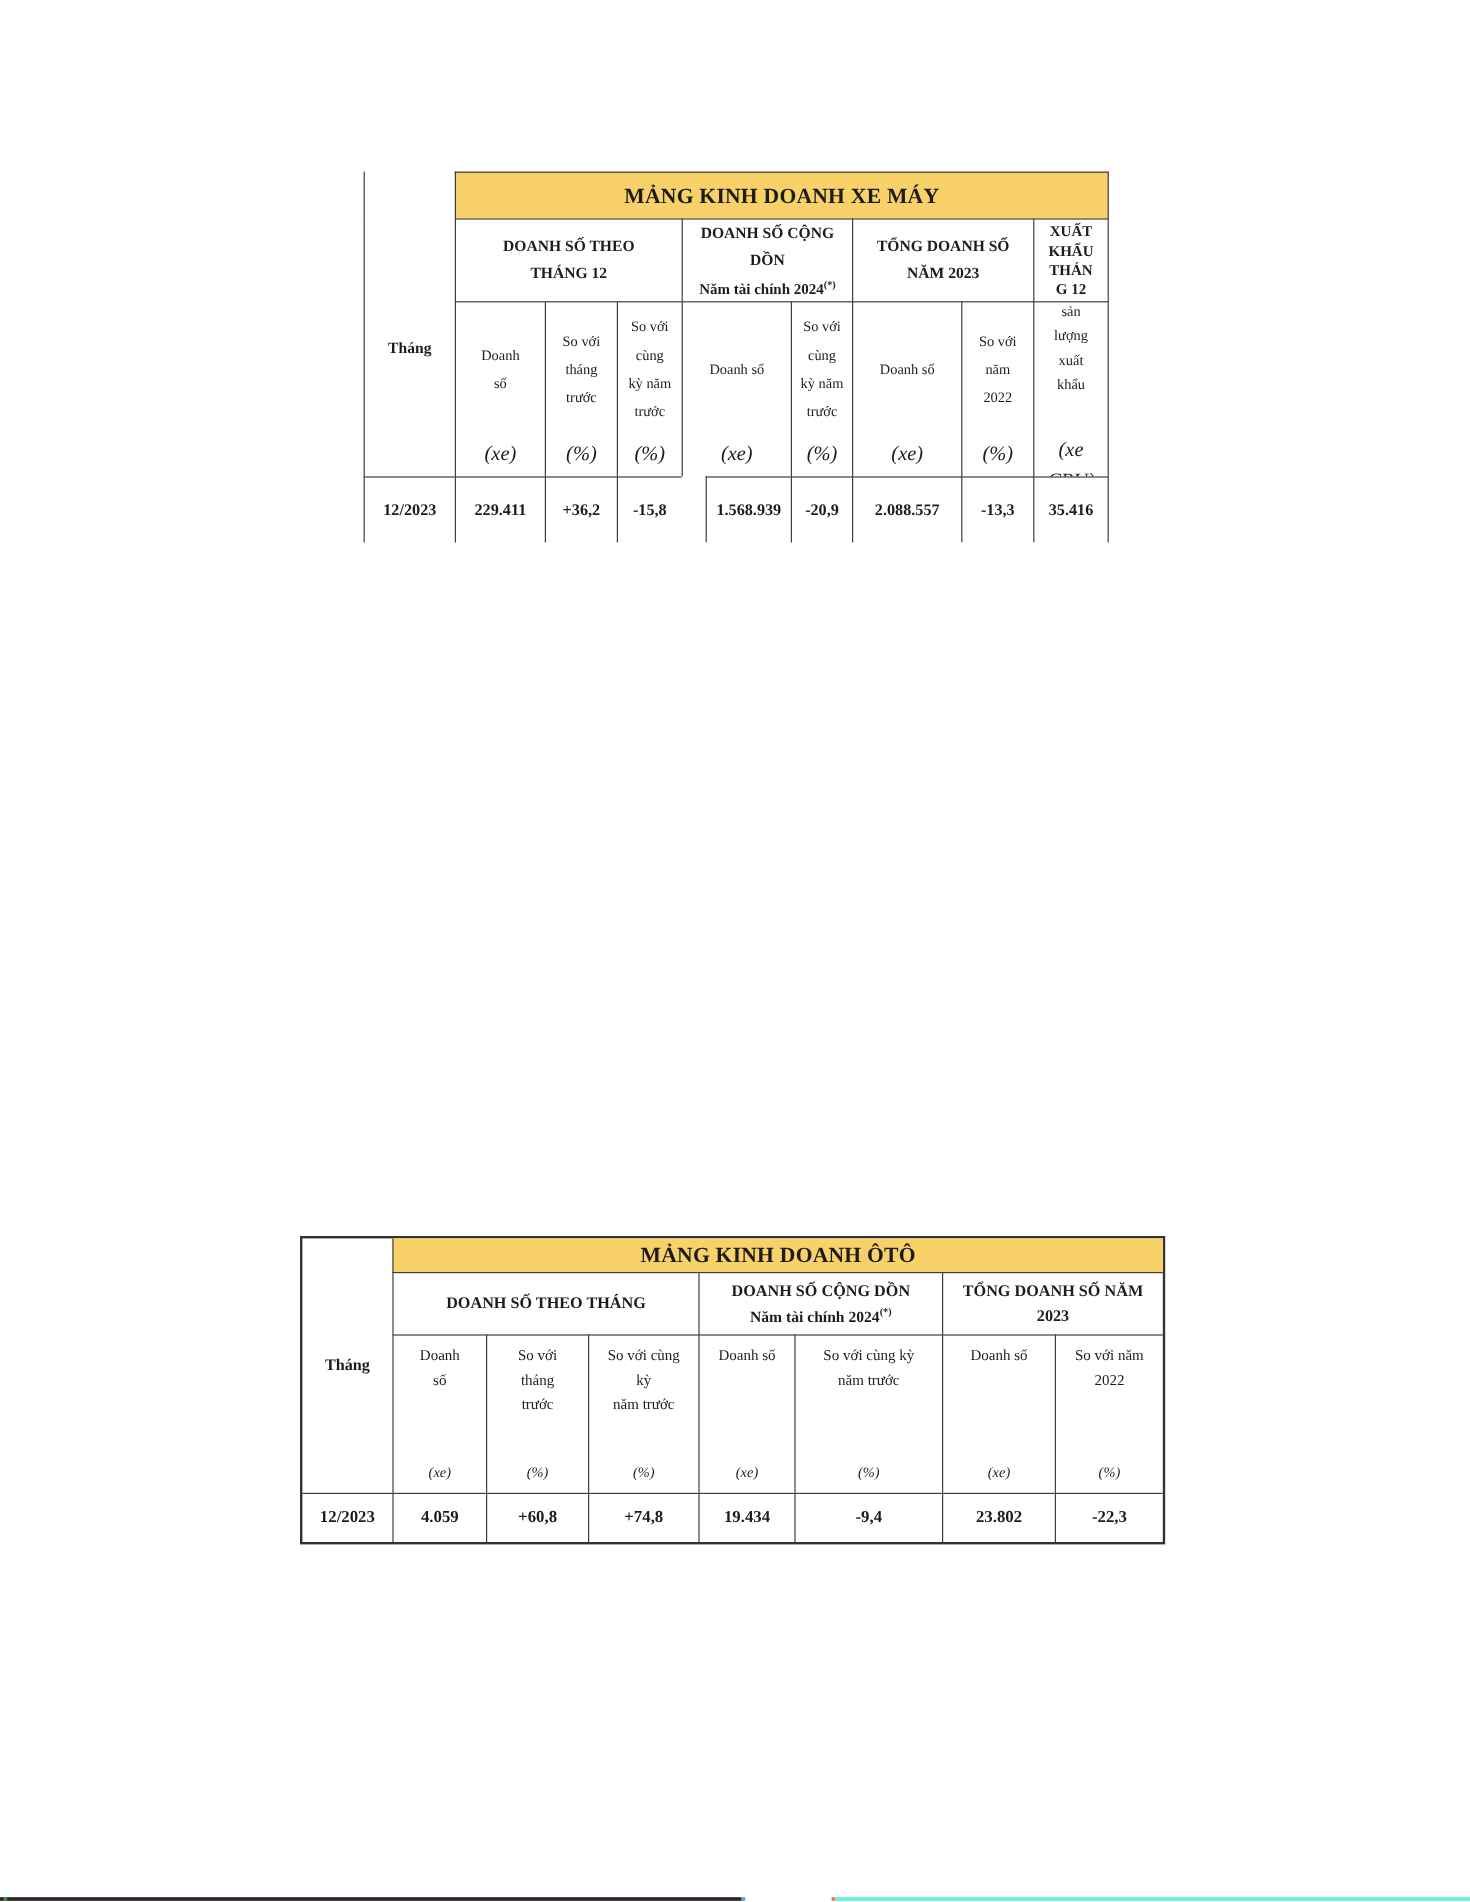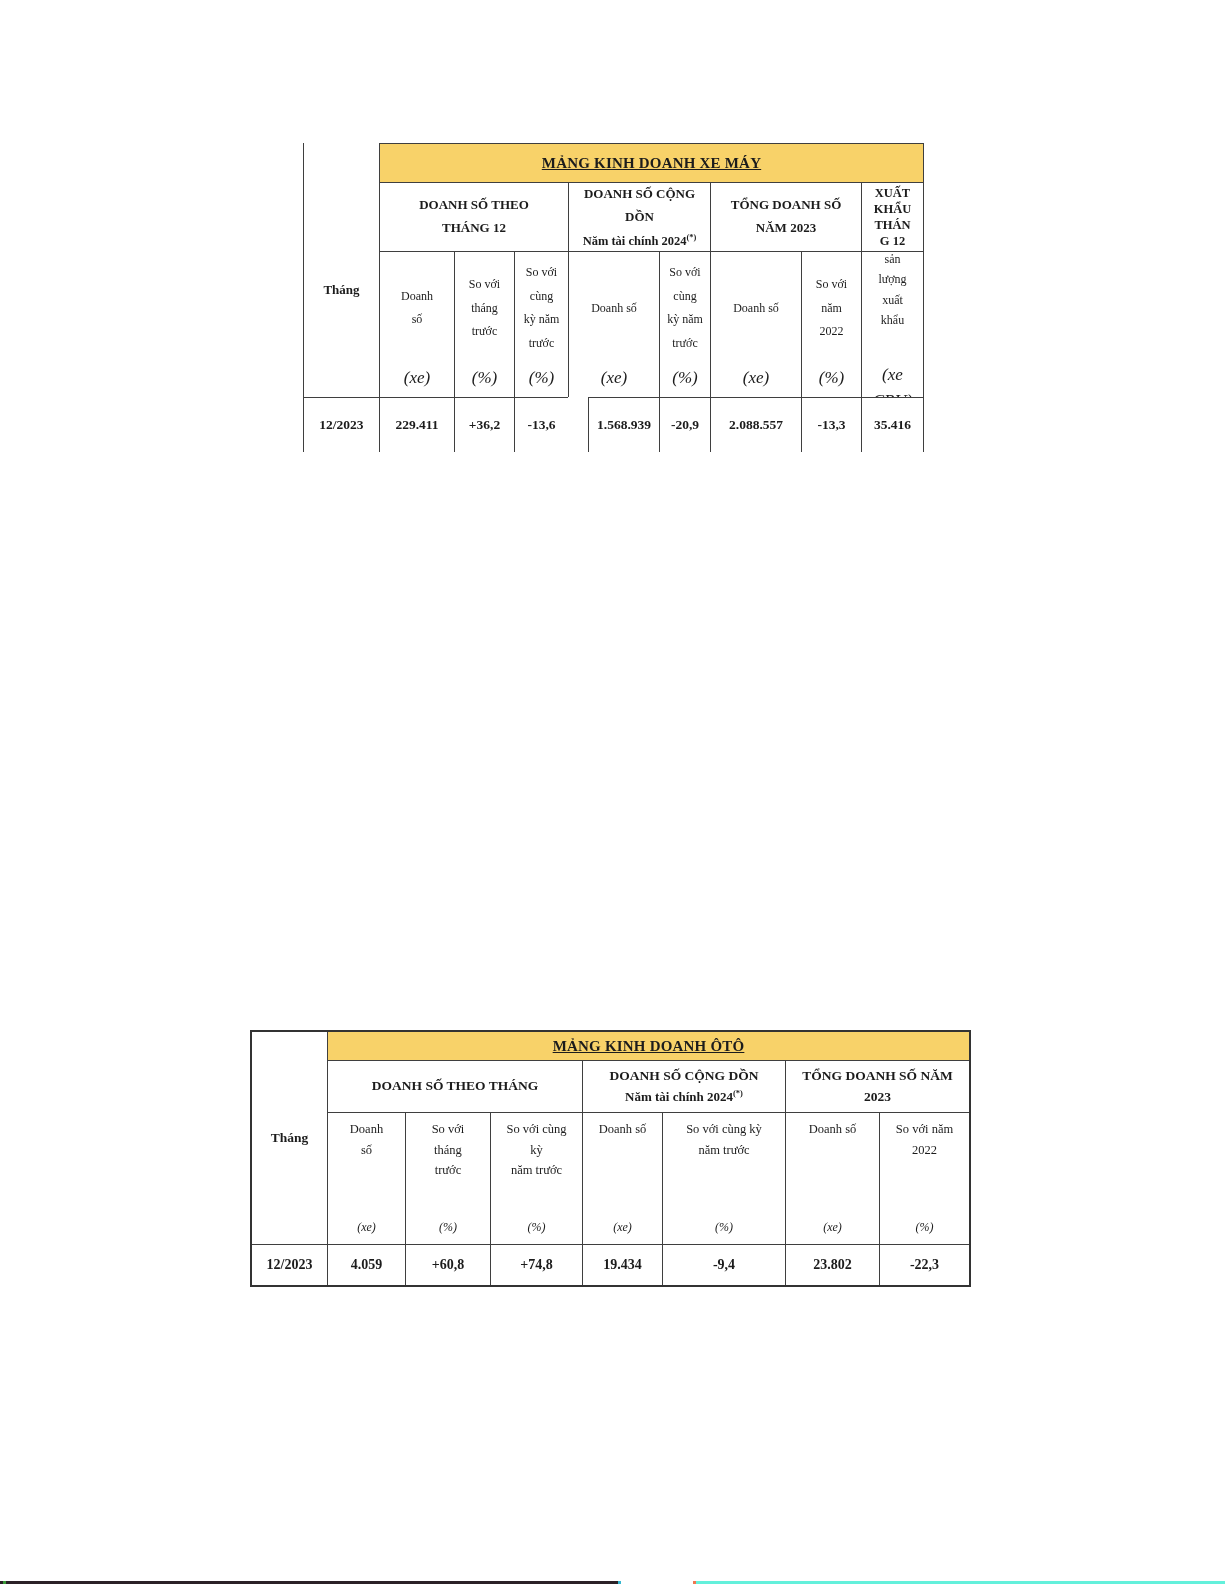--- a/index.html
+++ b/index.html
@@ -8,21 +8,21 @@
     font-family:"Liberation Serif","DejaVu Serif",serif;color:#1c1c1c;
     -webkit-font-smoothing:antialiased;
   }
   .tbl{position:absolute;display:grid;}
   .cell{box-sizing:border-box;display:flex;flex-direction:column;align-items:center;justify-content:center;text-align:center;overflow:hidden;}
   .bt{border-top:1px solid #3f3f3f;}
   .bl{border-left:1px solid #3f3f3f;}
   .br{border-right:1px solid #3f3f3f;}
   .prelines{white-space:pre-line;}
   .yellow{background:#F8D269;}
-  .band-title{font-weight:bold;font-size:15px;letter-spacing:.2px;text-decoration:underline;}
+  .band-title{font-weight:bold;font-size:18px;letter-spacing:.2px;}
   
   .tbl-moto{left:303px;top:143px;
     grid-template-columns:76px 75px 60px 54px 91px 51px 91px 60px 63px;
     grid-template-rows:39px 69px 146px 55px;}
   .tbl-moto .grp{font-weight:bold;font-size:13px;line-height:1.75;}
   .tbl-moto .grp-sub{font-weight:bold;font-size:12.5px;line-height:1.4;}
   .tbl-moto .grp-sub sup{font-size:8.5px;}
   .tbl-moto .export-hd{font-weight:bold;font-size:12.5px;line-height:1.3;}
   .tbl-moto .h3lab{flex:1;display:flex;align-items:center;justify-content:center;font-size:12px;line-height:1.95;}
   .tbl-moto .h3unit{font-style:italic;font-size:17px;padding-bottom:7px;line-height:1.5;}
@@ -118,21 +118,21 @@
 lượng
 xuất
 khẩu</div>
     <div class="h3unit prelines">(xe
 CBU)</div>
   </div>
 
   <div class="cell data bt bl" style="grid-area:4/1/5/2;">12/2023</div>
   <div class="cell data bt bl" style="grid-area:4/2/5/3;">229.411</div>
   <div class="cell data bt bl" style="grid-area:4/3/5/4;">+36,2</div>
-  <div class="cell data bt bl" style="grid-area:4/4/5/5;">-13,6</div>
+  <div class="cell data bt bl" style="grid-area:4/4/5/5;">-15,8</div>
   <div class="cell data bt bl" style="grid-area:4/5/5/6;margin-left:20px;">1.568.939</div>
   <div class="cell data bt bl" style="grid-area:4/6/5/7;">-20,9</div>
   <div class="cell data bt bl" style="grid-area:4/7/5/8;">2.088.557</div>
   <div class="cell data bt bl" style="grid-area:4/8/5/9;">-13,3</div>
   <div class="cell data bt bl br" style="grid-area:4/9/5/10;">35.416</div>
 </div>
 
 <div class="tbl tbl-auto">
 
   <div class="cell month-hd" style="grid-area:1/1/4/2;">Tháng</div>

